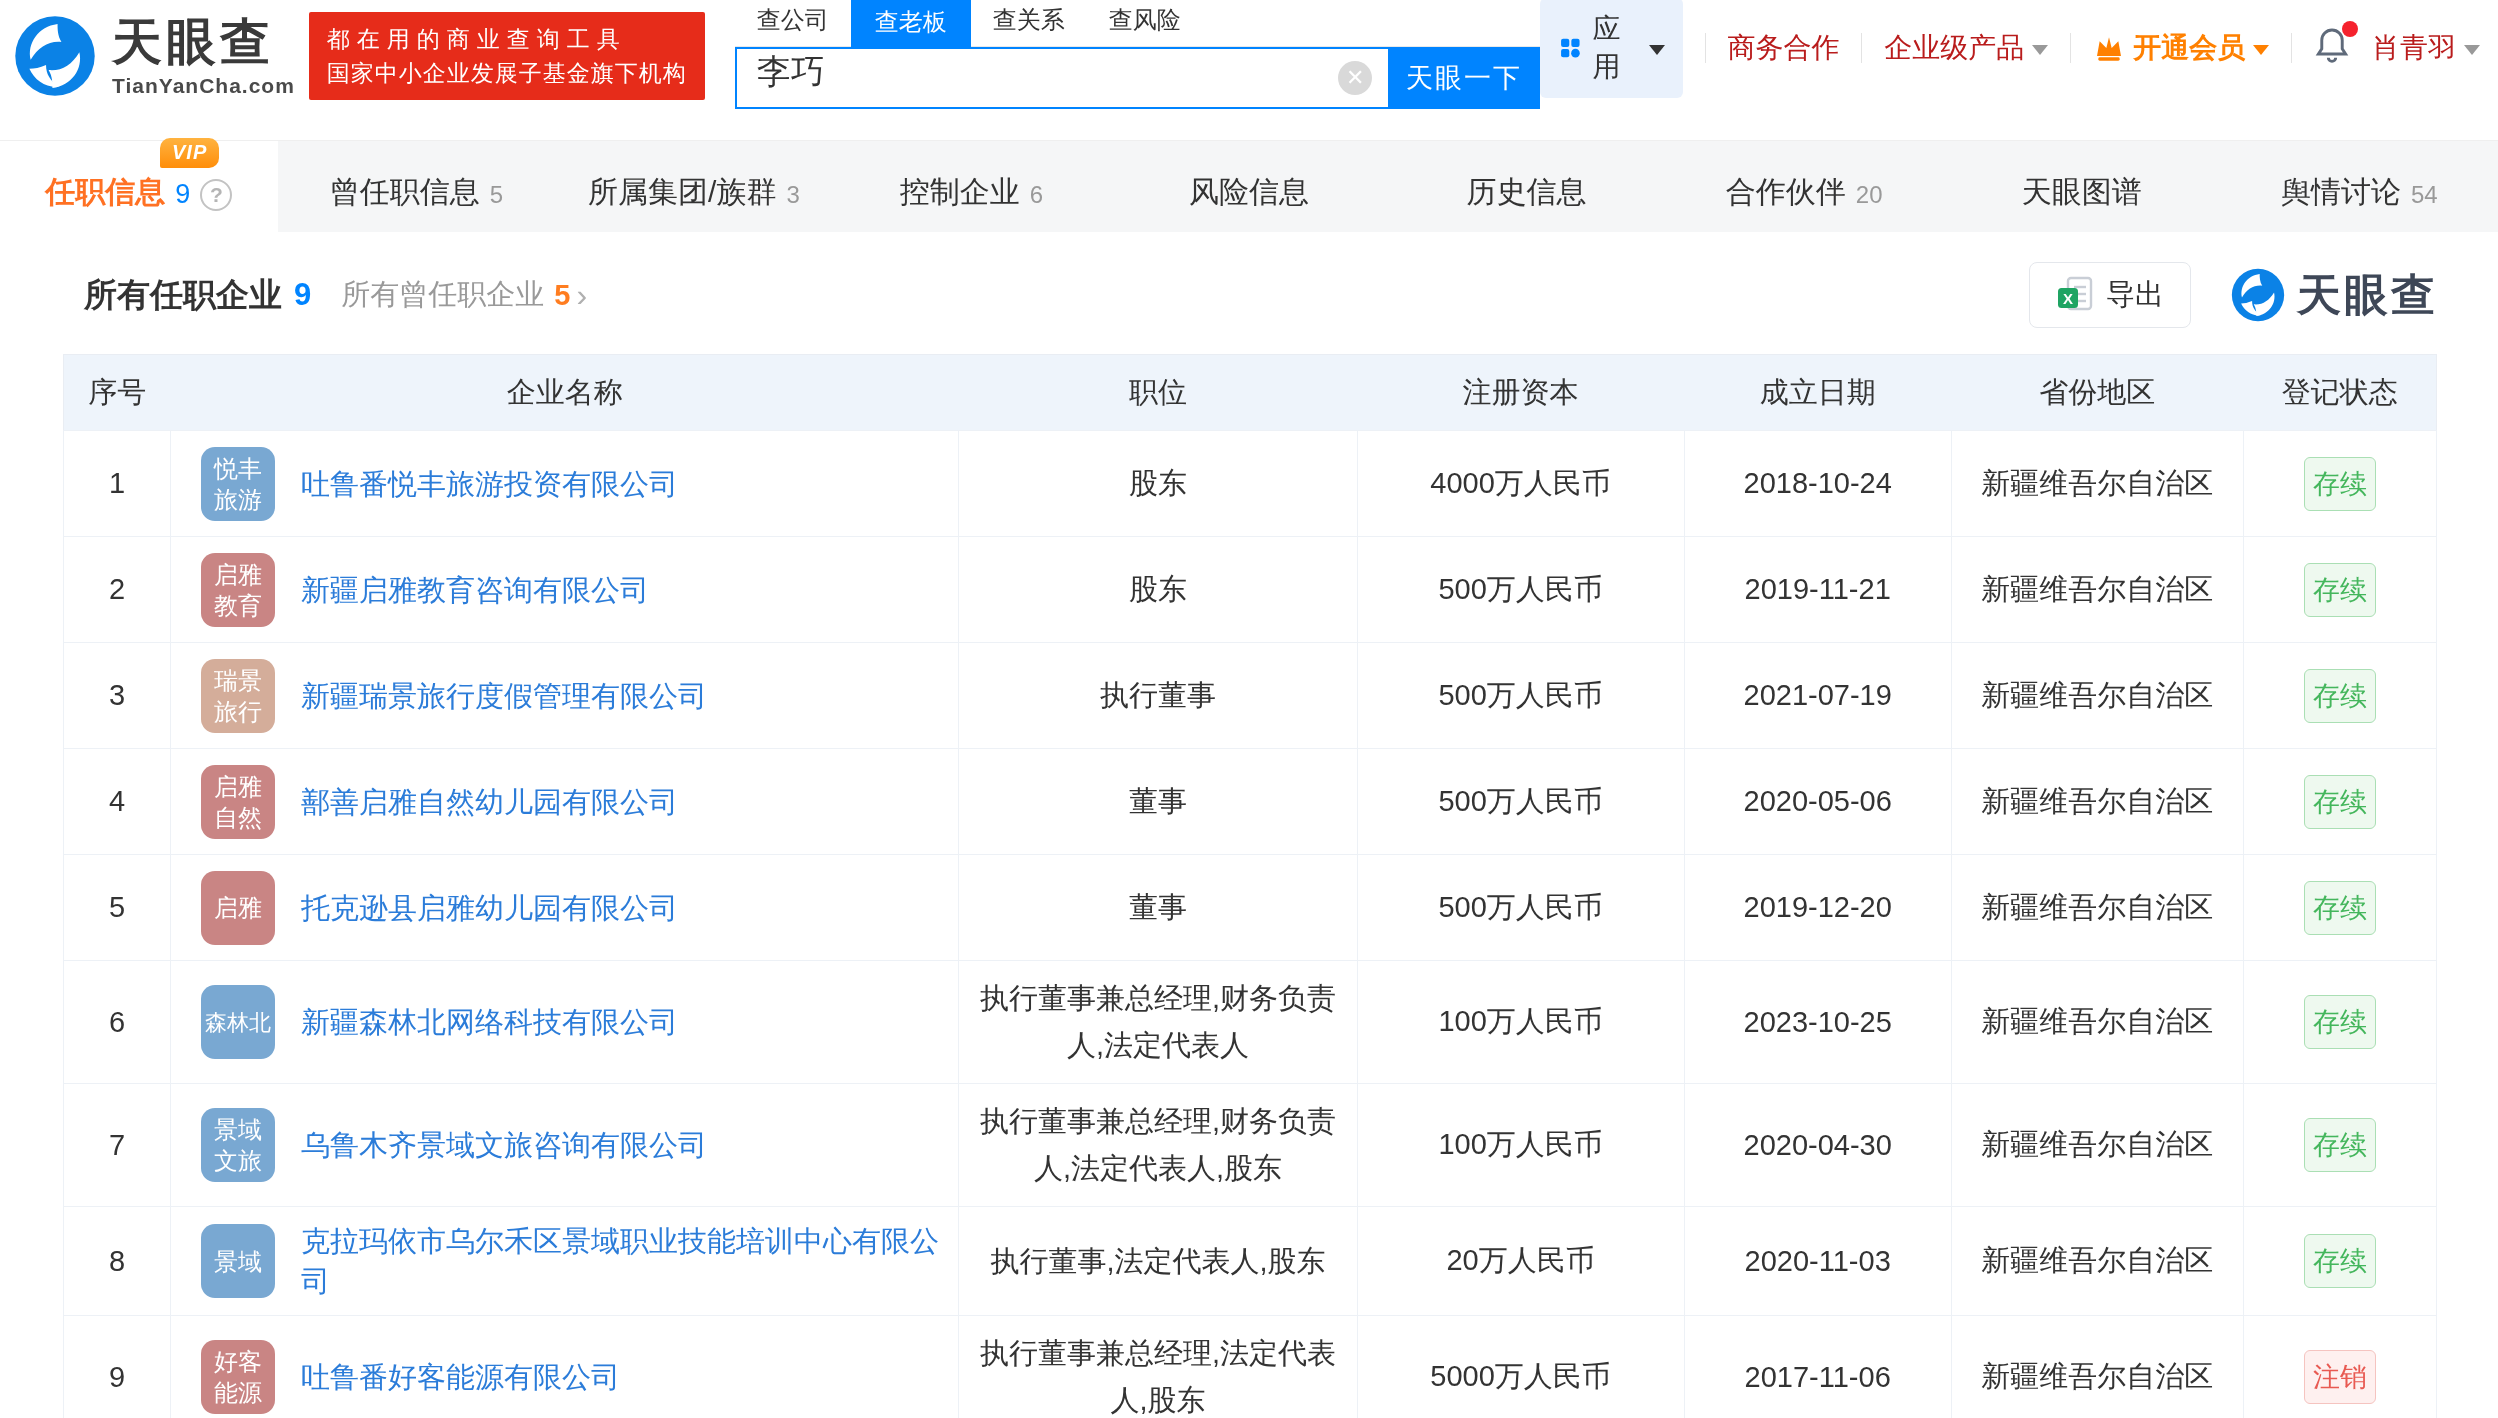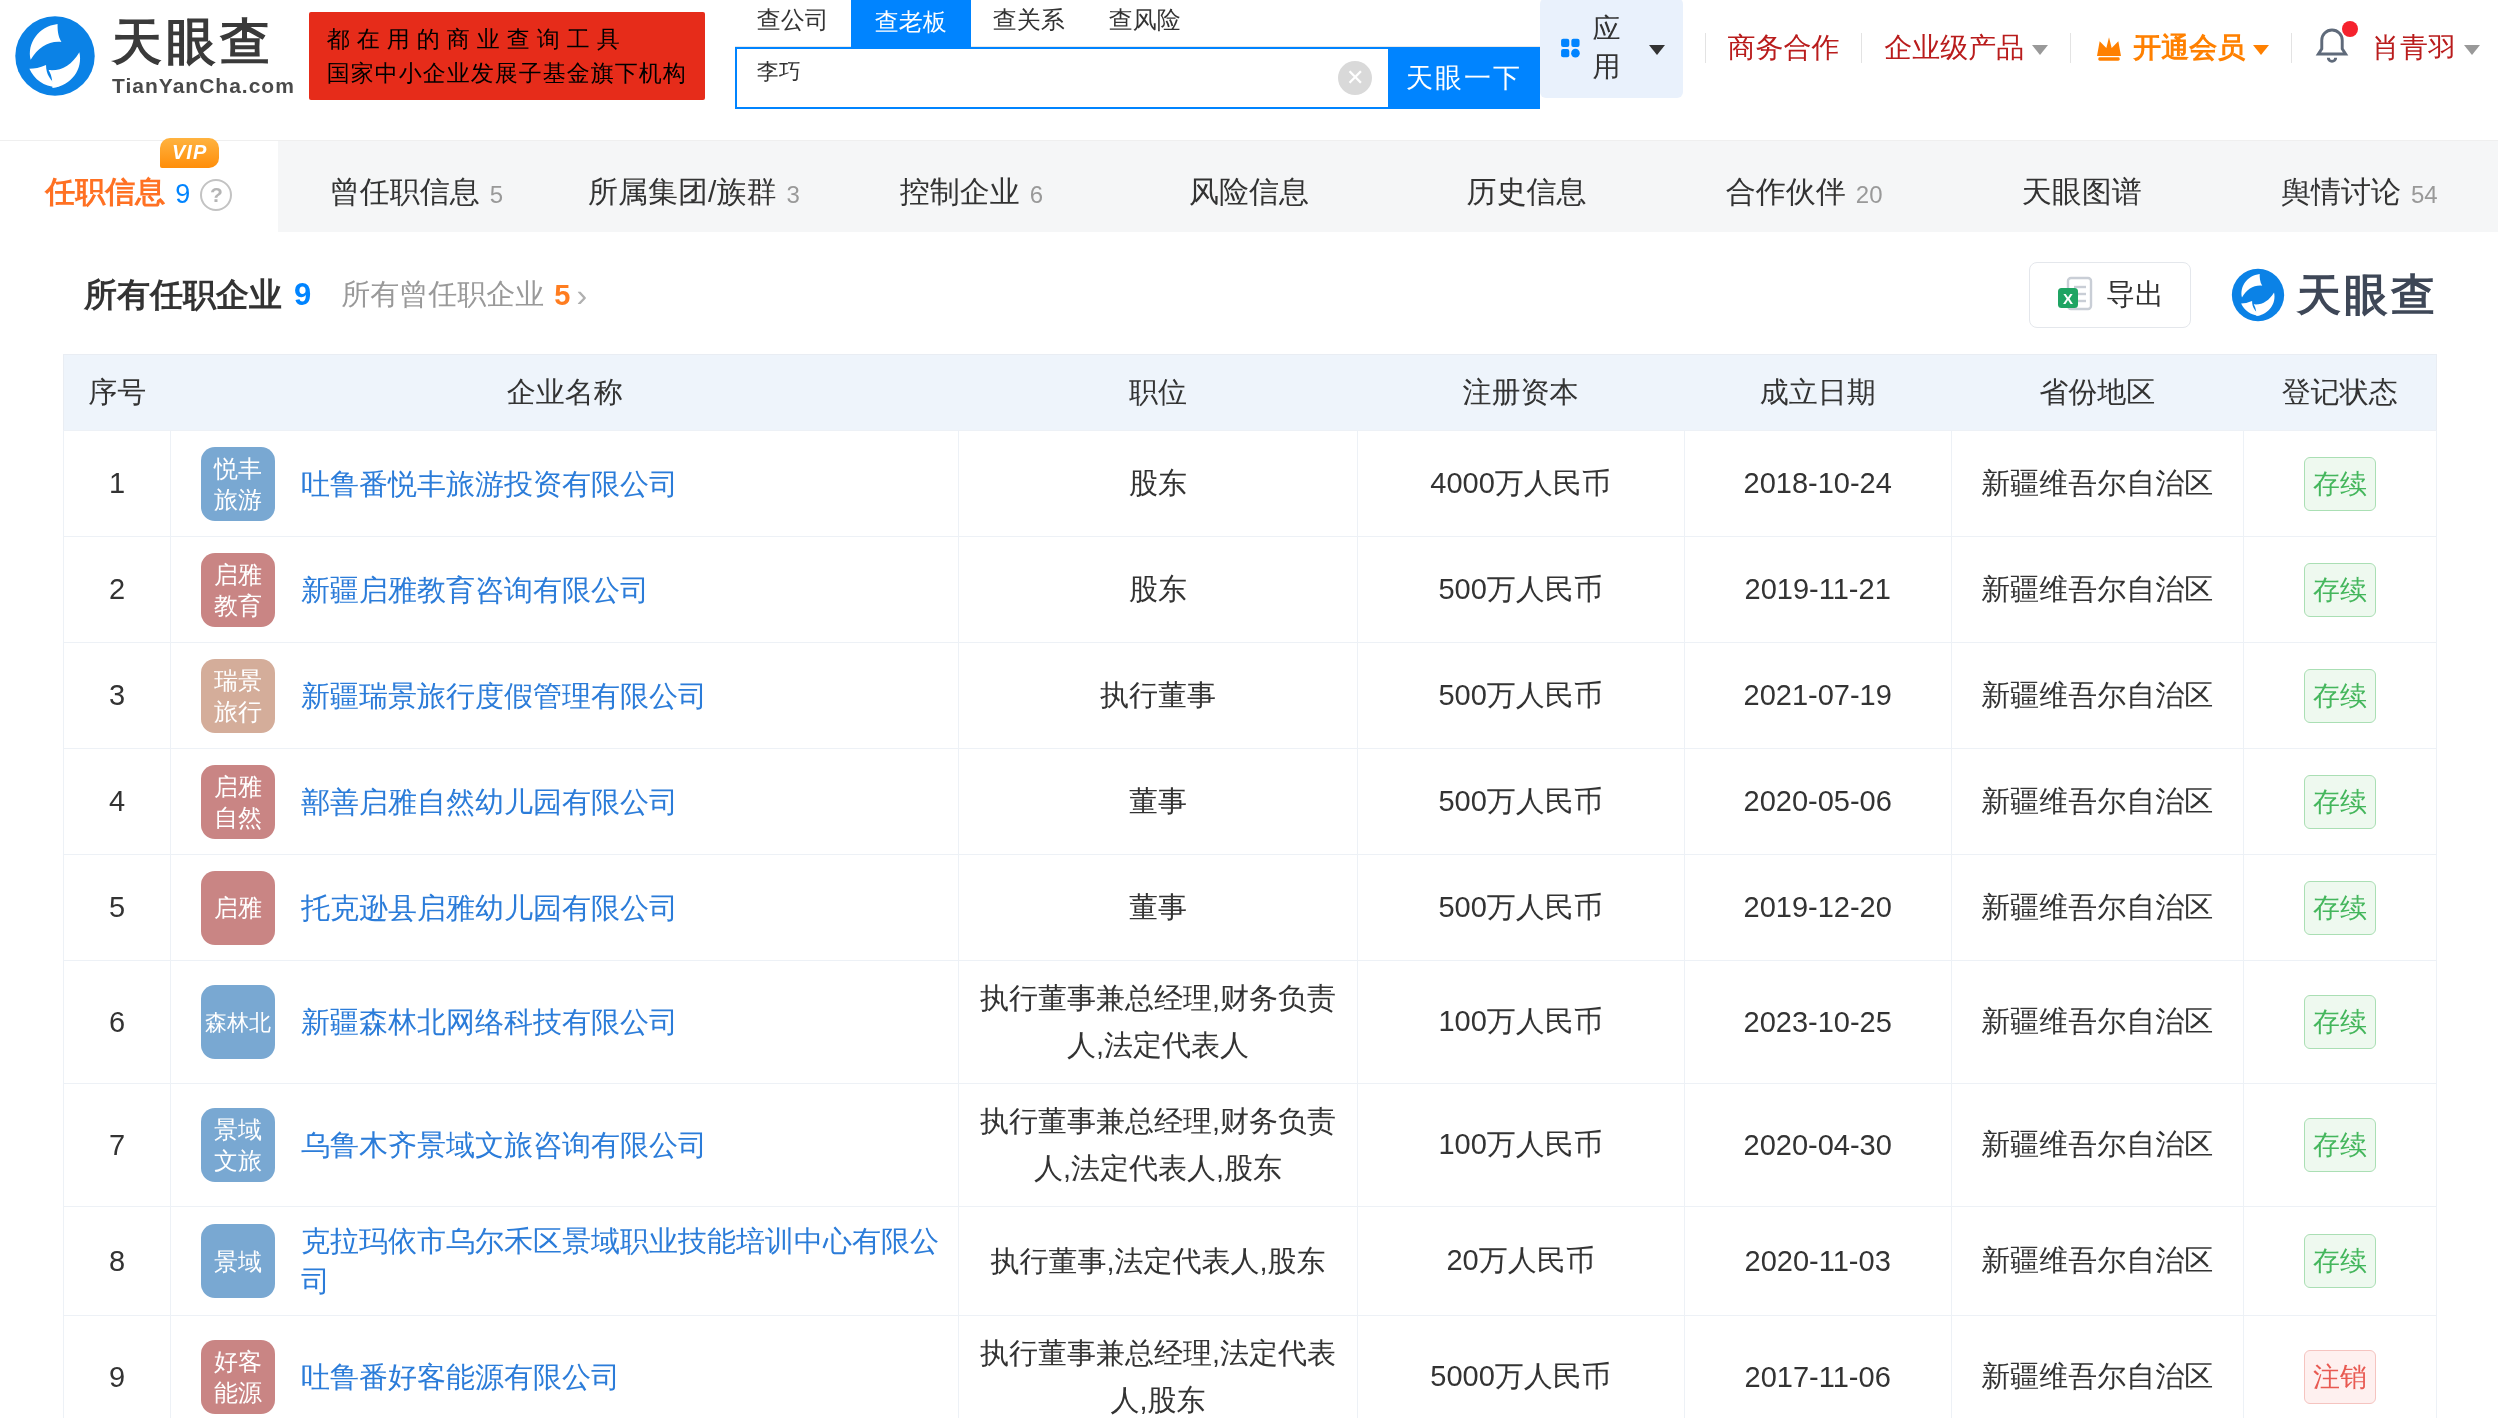--- a/index.html
+++ b/index.html
@@ -6,31 +6,31 @@
   html,body { width:2498px; height:1418px; background:#fff; overflow:hidden;
     font-family:"Liberation Sans","DejaVu Sans",sans-serif; color:#333; }
 
   
   .hdr { display:flex; align-items:center; height:112px; padding:0 18px 0 14px; background:#fff; }
   .logo { display:flex; align-items:center; gap:16px; cursor:pointer; }
   .logo svg { width:82px; height:82px; }
   .logo-txt { display:flex; flex-direction:column; line-height:1; }
   .logo-name { font-size:50px; font-weight:700; color:#3a3a3a; letter-spacing:4px; }
   .logo-dom  { font-size:21px; font-weight:700; color:#4a4a4a; margin-top:8px; letter-spacing:1px; }
-  .banner { margin-left:14px; background:#e62c1a; color:#000000; padding:10px 18px; border-radius:2px; }
+  .banner { margin-left:14px; background:#e62c1a; color:#ffffff; padding:10px 18px; border-radius:2px; }
   .banner-l1 { font-size:23px; letter-spacing:7px; line-height:34px; white-space:nowrap; }
   .banner-l2 { font-size:23px; letter-spacing:1px; line-height:34px; white-space:nowrap; }
 
   .search { margin-left:30px; width:805px; }
   .stabs { display:flex; align-items:flex-end; height:44px; border-bottom:1px solid #e9e9e9; }
   .stab { font-size:24px; color:#333; padding:0 22px 10px 22px; cursor:pointer; }
   .stab.active { background:#0084ff; color:#fff; padding:9px 24px; margin-bottom:-1px; border-radius:2px 2px 0 0; }
   .sbox { display:flex; }
   .sinput-wrap { position:relative; width:655px; }
-  .sinput { width:100%; height:62px; border:2px solid #0084ff; border-right:none; font-size:22px;
+  .sinput { width:100%; height:62px; border:2px solid #0084ff; border-right:none; font-size:34px;
     color:#333; padding:0 70px 12px 20px; outline:none; font-family:inherit; }
   .clear-ic { position:absolute; right:16px; top:50%; transform:translateY(-50%); width:34px; height:34px;
     border-radius:50%; background:#d9d9d9; color:#fff; font-size:22px; font-weight:700;
     display:flex; align-items:center; justify-content:center; cursor:pointer; }
   .sbtn { width:152px; height:62px; background:#0084ff; color:#fff; font-size:27px; border:none;
     display:flex; align-items:center; justify-content:center; cursor:pointer; letter-spacing:2px; }
 
   .rmenu { margin-left:auto; display:flex; align-items:center; gap:22px; align-self:flex-end; margin-bottom:14px; }
   .app-btn { display:flex; align-items:center; gap:10px; background:#e9f1fc; padding:12px 18px; border-radius:6px;
     font-size:28px; cursor:pointer; }

